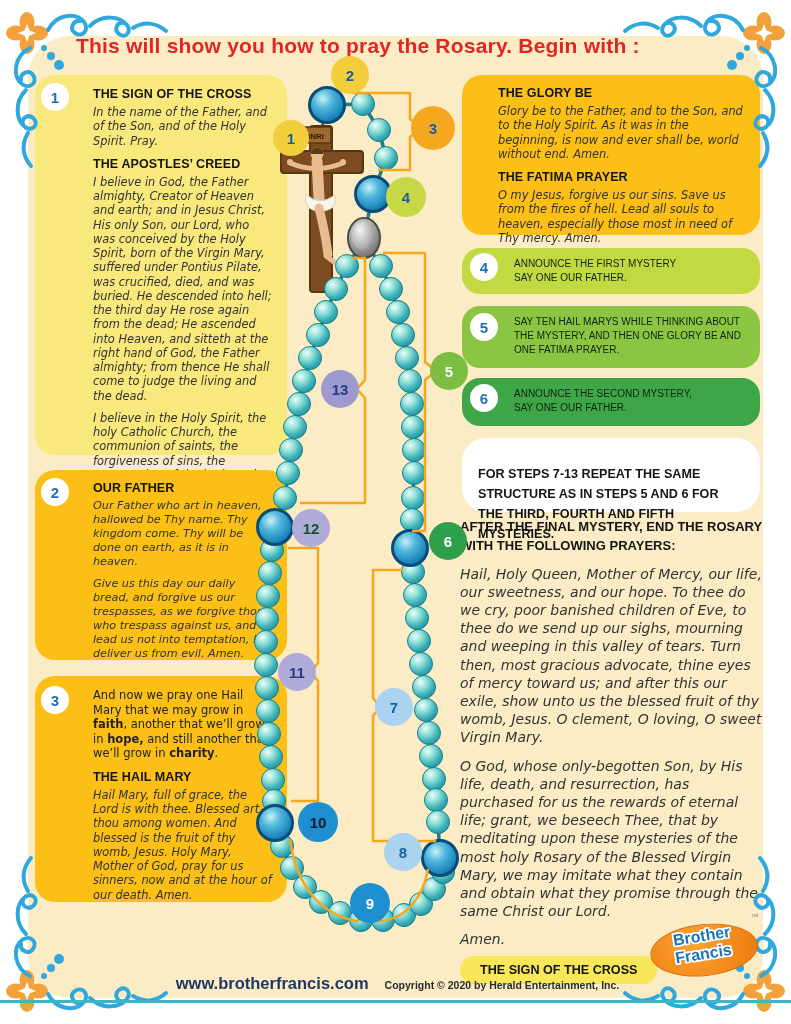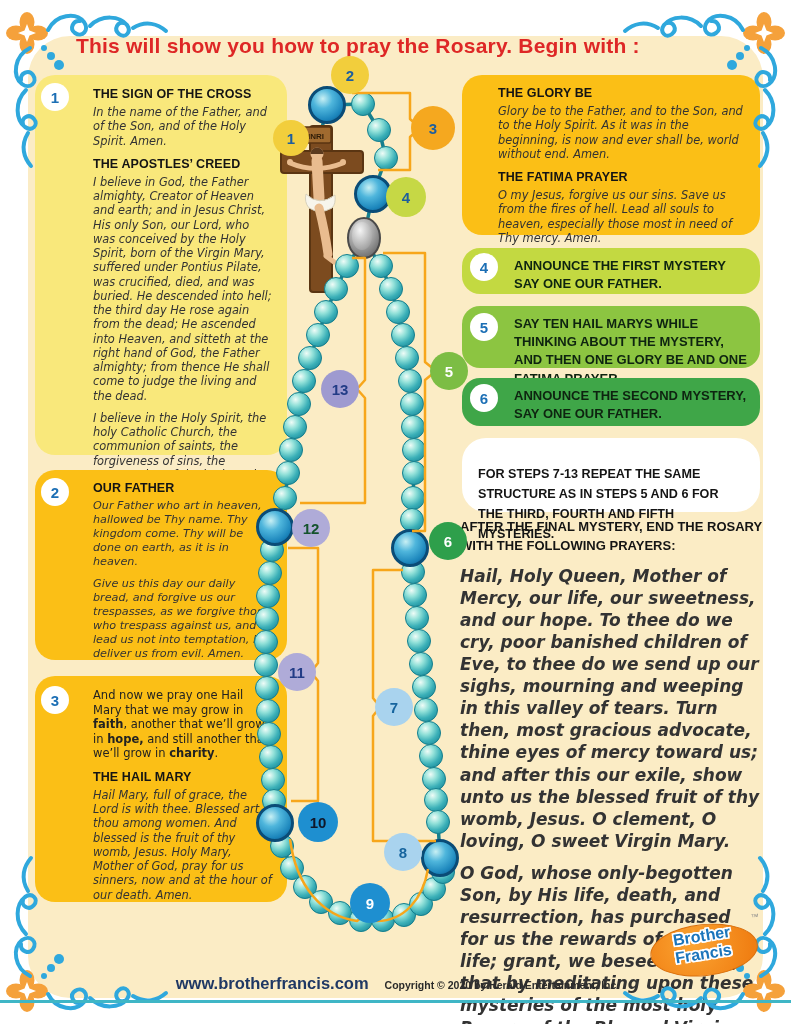--- a/index.html
+++ b/index.html
@@ -18,29 +18,29 @@
   .box-green{background:#8CC541;}
   .box-dgreen{background:#3FA648;}
   .box-white{background:#FFFFFF;}
   .bh{font-family:"Liberation Sans",sans-serif;font-weight:bold;font-size:12.5px;
       color:#141414;margin:9px 0 4px;letter-spacing:.1px;}
   .bp{font-style:italic;font-size:11.4px;line-height:1.25;color:#333;margin:0 0 8px;}
   .bp-reg{font-style:normal;font-size:11.5px;line-height:1.27;color:#222;margin:0 0 8px;}
   .badge-white{position:absolute;width:28px;height:28px;border-radius:50%;background:#fff;
       color:#1C6FB5;font-family:"Liberation Sans",sans-serif;font-weight:bold;font-size:15px;
       display:flex;align-items:center;justify-content:center;z-index:2;}
-  .gtext{font-family:"Liberation Sans",sans-serif;font-weight:bold;
-         font-size:13px;line-height:1.4;color:#0E2410;}
+  .gtext{font-family:"Liberation Sans",sans-serif;font-weight:normal;
+         font-size:10px;line-height:1.4;color:#0E2410;}
   .box-step{padding:9px 12px 9px 52px;border-radius:18px;}
   .wnote{font-family:"Liberation Sans",sans-serif;font-weight:bold;font-size:12.6px;
          line-height:1.6;color:#141414;}
   .right-flow{position:absolute;left:460px;top:518px;width:303px;z-index:1;}
   .after-h{font-family:"Liberation Sans",sans-serif;font-weight:bold;font-size:13px;
            line-height:1.45;color:#141414;margin:0 0 9px;}
-  .right-flow .bp{font-size:17px;line-height:1.3;margin:0 0 10px;font-weight:bold;}
+  .right-flow .bp{font-size:14px;line-height:1.3;margin:0 0 10px;}
   .pill{display:inline-block;background:#F9E75A;border-radius:16px;padding:7px 20px;
         font-family:"Liberation Sans",sans-serif;font-weight:bold;font-size:12.6px;color:#141414;}
   
   .rosary-svg{position:absolute;left:0;top:0;z-index:2;pointer-events:none;}
   .dbadge{position:absolute;border-radius:50%;display:flex;align-items:center;
           justify-content:center;font-family:"Liberation Sans",sans-serif;
           font-weight:bold;font-size:15px;z-index:3;}
   
   .baseline{position:absolute;left:0;top:1000px;width:791px;height:3px;background:#3FB6C6;z-index:4;}
   .footer{position:absolute;left:2px;top:974px;width:100%;display:flex;justify-content:center;
@@ -64,21 +64,21 @@
 <body>
 
 <div class="page">
   <div class="panel"></div>
 
   <div class="title">This will show you how to pray the Rosary. Begin with :</div>
 
   <div class="tbox box-yellow" style="left:35px;top:75px;width:252px;height:380px;padding:10px 14px 6px 58px;">
     <div class="badge-white" style="left:6px;top:8px;">1</div>
     <div class="bh" style="margin-top:2px;">THE SIGN OF THE CROSS</div>
-    <p class="bp">In the name of the Father, and of the Son, and of the Holy Spirit. Amen.</p>
+    <p class="bp">In the name of the Father, and of the Son, and of the Holy Spirit. Pray.</p>
     <div class="bh">THE APOSTLES’ CREED</div>
     <p class="bp">I believe in God, the Father almighty, Creator of Heaven and earth; and in Jesus Christ, His only Son, our Lord, who was conceived by the Holy Spirit, born of the Virgin Mary, suffered under Pontius Pilate, was crucified, died, and was buried. He descended into hell; the third day He rose again from the dead; He ascended into Heaven, and sitteth at the right hand of God, the Father almighty; from thence He shall come to judge the living and the dead.</p>
     <p class="bp">I believe in the Holy Spirit, the holy Catholic Church, the communion of saints, the forgiveness of sins, the resurrection of the body and life everlasting. Amen.</p>
   </div>
 
   <div class="tbox box-gold" style="left:35px;top:470px;width:252px;height:190px;padding:10px 14px 6px 58px;">
     <div class="badge-white" style="left:6px;top:8px;">2</div>
     <div class="bh" style="margin-top:1px;">OUR FATHER</div>
     <p class="bp" style="font-size:11.2px;">Our Father who art in heaven, hallowed be Thy name. Thy kingdom come. Thy will be done on earth, as it is in heaven.</p>
     <p class="bp" style="font-size:11.2px;">Give us this day our daily bread, and forgive us our trespasses, as we forgive those who trespass against us, and lead us not into temptation, but deliver us from evil. Amen.</p>

